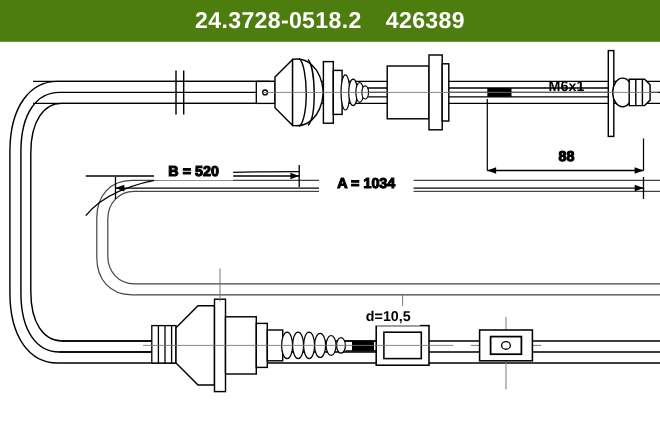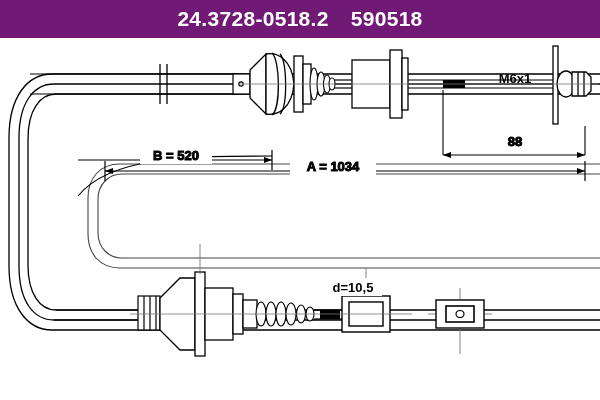--- a/index.html
+++ b/index.html
@@ -15,21 +15,21 @@
     background: #ffffff;
     font-family: "Liberation Sans", sans-serif;
     overflow: hidden;
   }
   #title-banner {
     position: absolute;
     left: 0;
     top: 0;
     width: 600px;
     height: 38px;
-    background: #701a75;
+    background: #4d7c0f;
     display: flex;
     align-items: center;
     justify-content: center;
     gap: 22px;
   }
   #title-banner .code {
     color: #ffffff;
     font-size: 21px;
     font-weight: bold;
     letter-spacing: 0.3px;
@@ -50,21 +50,21 @@
     fill: #000000;
   }
 </style>
 </head>
 <body>
 
 <div id="page">
 
   <div id="title-banner">
     <span class="code">24.3728-0518.2</span>
-    <span class="code">590518</span>
+    <span class="code">426389</span>
   </div>
 
   <svg id="drawing-svg" viewBox="0 0 600 362">
 
     <g fill="none" stroke="#000000" stroke-width="1.3">
 
       <path d="M 600,36 L 52,36 C 28,36 9,58 9,100 L 9,228 C 9,270 28,292 52,292 L 600,292"></path>
 
       <path d="M 600,46 L 54,46 C 34,46 19,64 19,100 L 19,228 C 19,264 34,282 54,282 L 600,282"></path>
 

